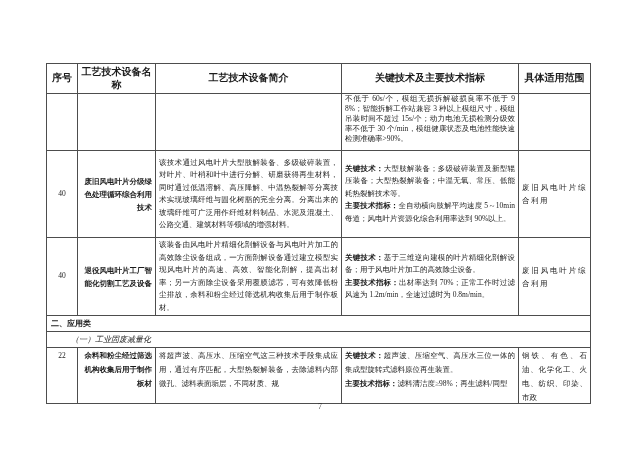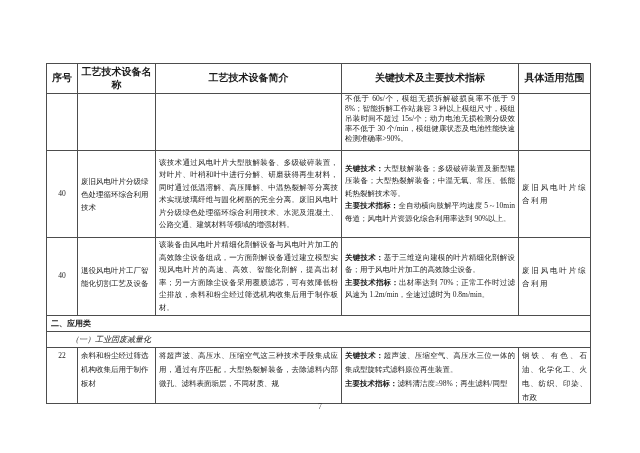--- a/index.html
+++ b/index.html
@@ -29,21 +29,21 @@
   }
   tr.header-row   { height:25px; }
   tr.row-cont     { height:57px; }
   tr.row-20       { height:87px; }
   tr.row-21       { height:76px; }
   tr.section-cat  { height:16px; }
   tr.section-sub  { height:16px; }
   tr.row-22       { height:56px; }
 
   td.c-index { text-align:center; vertical-align:middle; }
-  td.c-name  { text-align:left;   vertical-align:middle; line-height:13px; }
+  td.c-name  { text-align:right;   vertical-align:middle; line-height:13px;font-weight:bold; }
   td.c-intro { text-align:justify; vertical-align:middle; }
   td.c-kt    { text-align:justify; vertical-align:middle; }
   td.c-scope { text-align:justify; vertical-align:middle; line-height:13px; }
   td.scope-wide { letter-spacing:1.5px; }
 
   tr.row-cont td { vertical-align:top; line-height:10px; }
   tr.row-cont td.c-kt { padding-top:0; }
 
   tr.row-22 td { vertical-align:top; line-height:14px;margin-left:48px; }
   tr.row-22 .clip { max-height:52px; overflow:hidden; }
@@ -94,21 +94,21 @@
       <td class="c-intro"></td>
       <td class="c-kt">
         <p class="kt"><span>不低于 60s/个，模组无损拆解破损良率不低于 98%；智能拆解工作站兼容 3 种以上模组尺寸，模组吊装时间不超过 15s/个；动力电池无损检测分级效率不低于 30 个/min，模组健康状态及电池性能快速检测准确率&gt;90%。</span></p>
       </td>
       <td class="c-scope"></td>
     </tr>
 
     <tr class="row-20">
       <td class="c-index">40</td>
       <td class="c-name">废旧风电叶片分级绿色处理循环综合利用技术</td>
-      <td class="c-intro">该技术通过风电叶片大型肢解装备、多级破碎装置，对叶片、叶梢和叶中进行分解、研磨获得再生材料，同时通过低温溶解、高压降解、中温热裂解等分离技术实现玻璃纤维与固化树脂的完全分离。废旧风电叶片分级绿色处理循环综合利用技术、水泥及混凝土、公路交通、建筑材料等领域的增强材料。</td>
+      <td class="c-intro">该技术通过风电叶片大型肢解装备、多级破碎装置，对叶片、叶梢和叶中进行分解、研磨获得再生材料，同时通过低温溶解、高压降解、中温热裂解等分离技术实现玻璃纤维与固化树脂的完全分离。分离出来的玻璃纤维可广泛用作纤维材料制品、水泥及混凝土、公路交通、建筑材料等领域的增强材料。</td>
       <td class="c-kt">
         <p class="kt"><b>关键技术：</b><span>大型肢解装备；多级破碎装置及新型辊压装备；大型热裂解装备；中温无氧、常压、低能耗热裂解技术等。</span></p>
         <p class="kt"><b>主要技术指标：</b><span>全自动横向肢解平均速度 5～10min 每道；风电叶片资源化综合利用率达到 90%以上。</span></p>
       </td>
       <td class="c-scope scope-wide">废旧风电叶片综合利用</td>
     </tr>
 
     <tr class="row-21">
       <td class="c-index">40</td>
       <td class="c-name">退役风电叶片工厂智能化切割工艺及设备</td>

